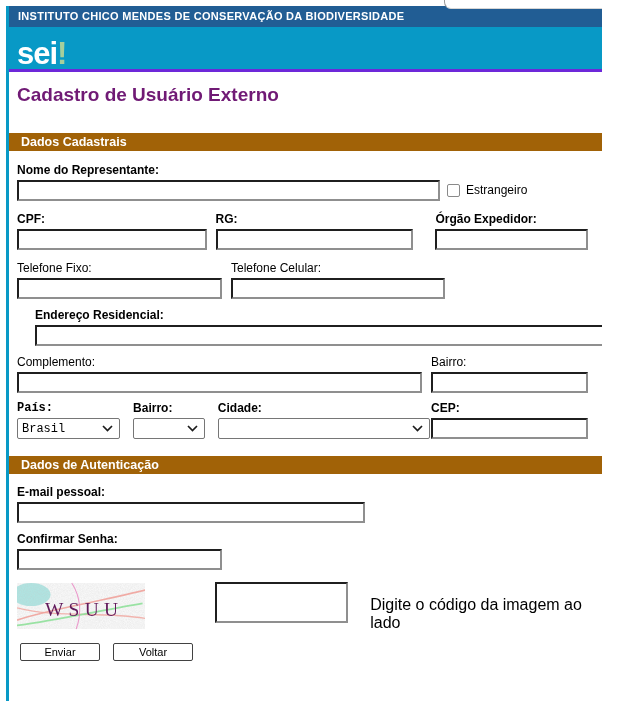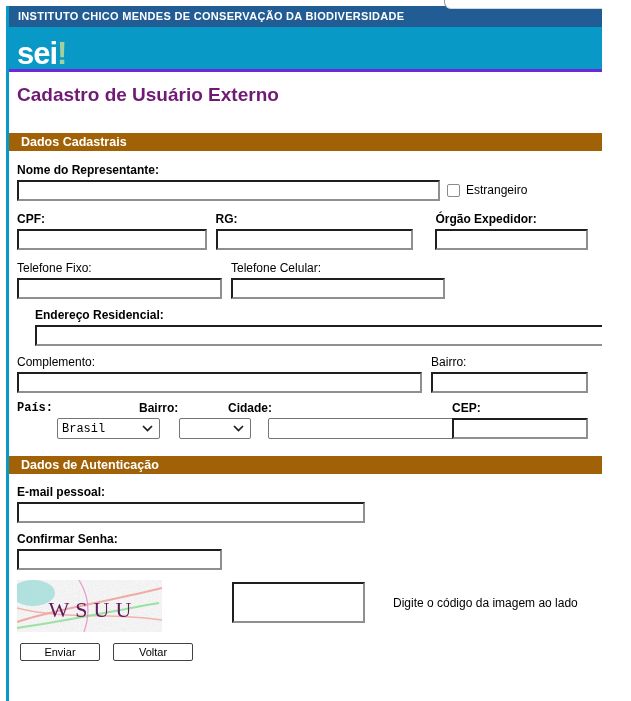--- a/index.html
+++ b/index.html
@@ -42,35 +42,35 @@
 
   .w-c1 { width:205px; } .w-c2 { width:214px; margin-left:9px; } .w-c3 { width:165px; margin-left:22px; }
   .w-full { width:600px;margin-left:18px; }
   .w-compl { width:426px; } .w-bairro { width:165px; margin-left:9px; }
   .w-nome { width:423px; }
   .w-email { width:348px; }
   .w-senha { width:205px; }
 
   .col-pais { width:122px;font-family:Liberation Mono, monospace; } .col-estado { width:89px; } .col-cidade { width:224px; } .col-cep { width:165px; }
   .sel { height:21px; background:#fff; border:1px solid #767676; border-radius:2px;
-    display:flex; align-items:center; justify-content:space-between; padding:0 6px 0 4px; cursor:default;margin-left:40px; }
+    display:flex; align-items:center; justify-content:space-between; padding:0 6px 0 4px; cursor:default; }
   .sel-pais { width:103px; } .sel-estado { width:72px; } .sel-cidade { width:212px; }
   .sel-val { font-size:12px; color:#000; }
   .chev { display:flex; align-items:center; }
 
   .chk-wrap { margin-left:7px; display:flex; align-items:center; align-self:flex-end; margin-bottom:4px; }
   .cb { width:13px; height:13px; background:#fff; border:1px solid #8a8a8a; border-radius:2px; display:inline-block; }
   .chk-wrap .lbl { margin:0 0 0 6px; }
 
   .captcha-row { display:flex; align-items:flex-start; }
   .captcha-img { width:145px; height:52px; display:block; }
   .captcha-input { margin-left:70px; margin-top:2px; width:133px; height:41px; background:#fff;
     border-style:solid; border-width:2px; border-color:#1f1f1f #8f8f8f #8f8f8f #1f1f1f;
     font-size:14px; padding:0 4px; outline:none; font-family:"Liberation Sans", sans-serif; }
-  .captcha-hint { margin-left:28px; margin-top:16px; font-size:12px; color:#000; }
+  .captcha-hint { margin-left:22px; margin-top:16px; font-size:16px; color:#000; }
 
   .btn-row { margin-top:11px; display:flex; }
   .btn { width:80px; height:18px; background:#fff; border:1px solid #424242; border-radius:2px;
     font-size:11px; color:#000; font-family:"Liberation Sans", sans-serif; cursor:pointer; line-height:15px; }
   .btn + .btn { margin-left:13px; }
   .btn-first { margin-left:3px; }
 </style>
 </head>
 <body>
 

